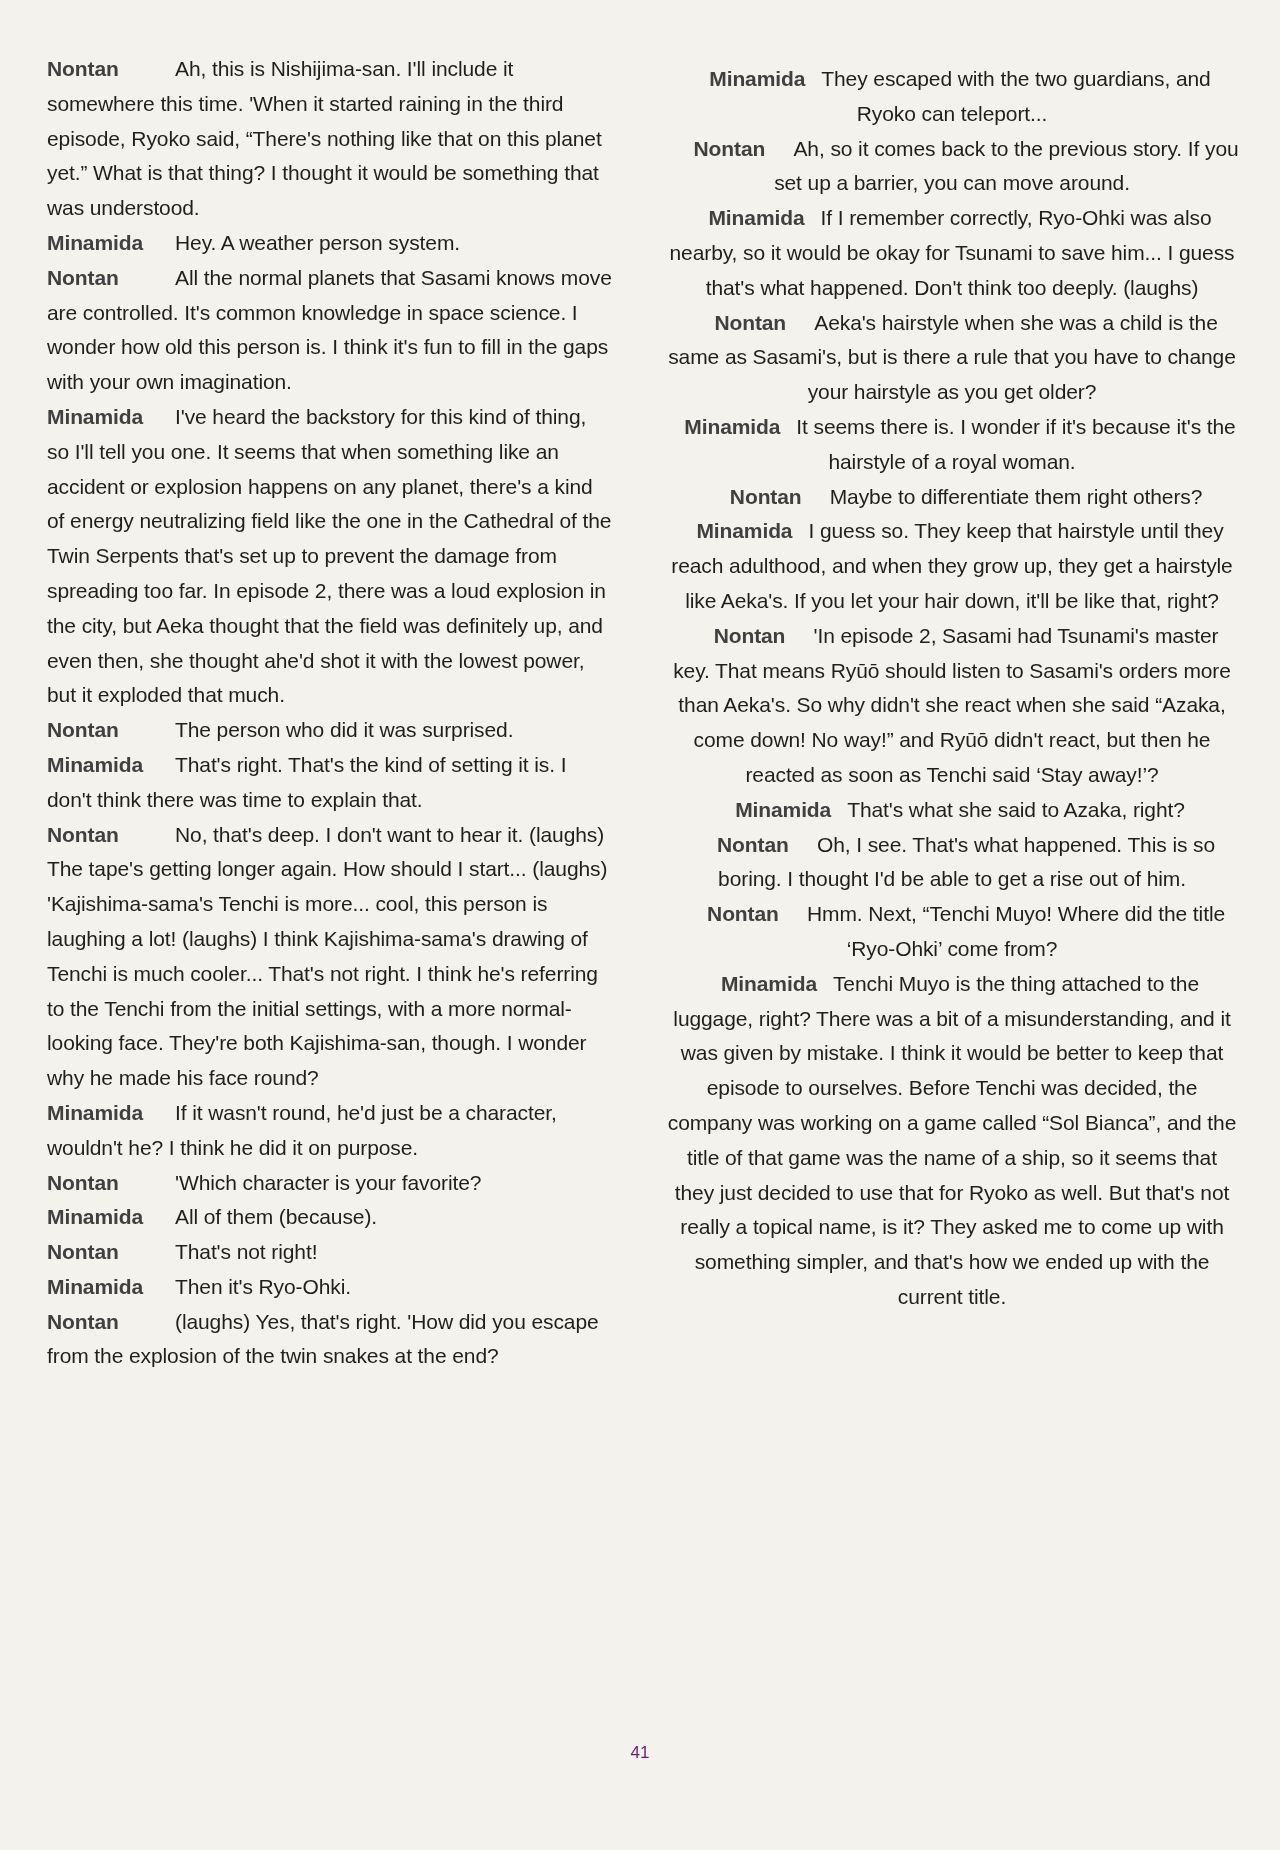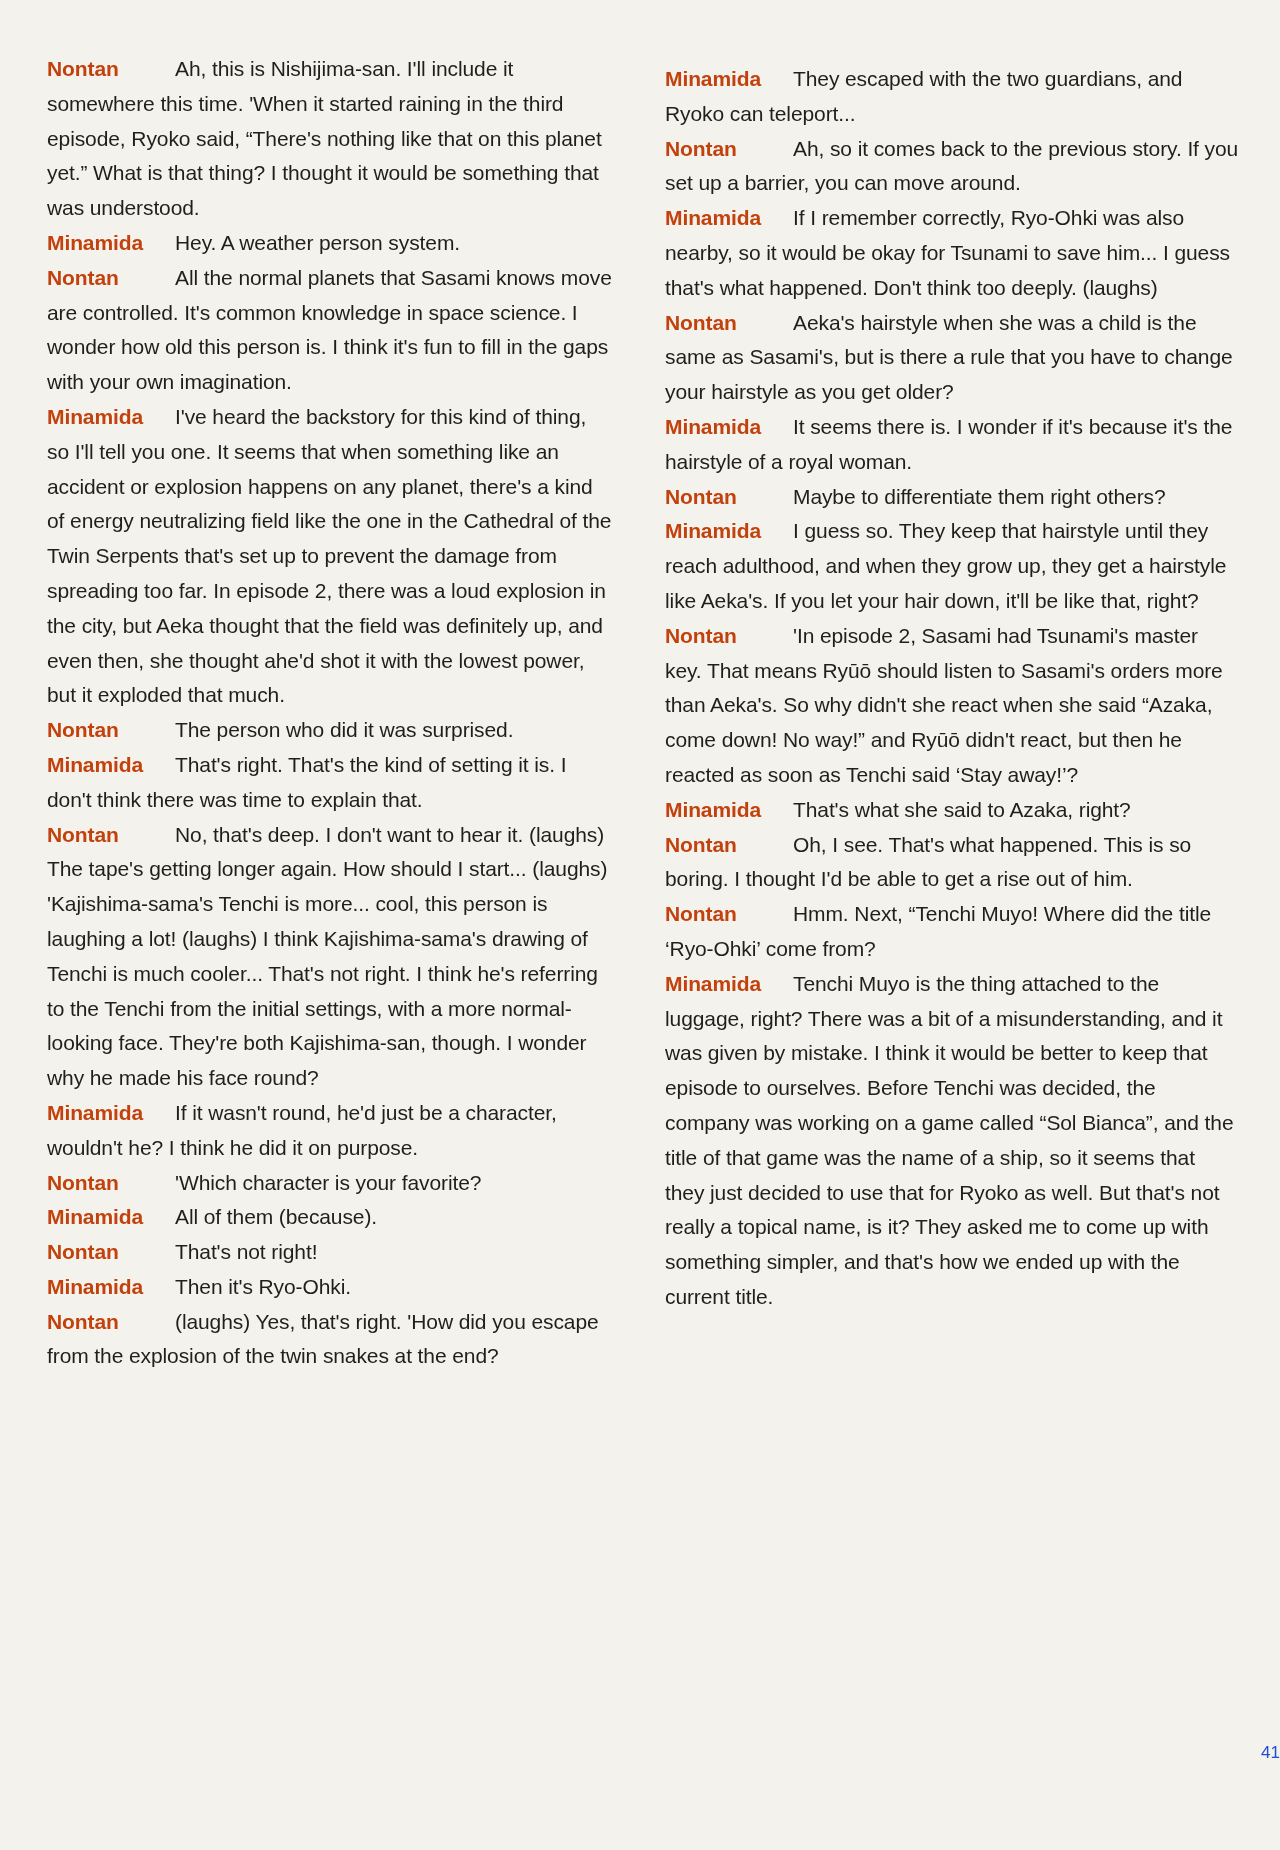--- a/index.html
+++ b/index.html
@@ -14,35 +14,35 @@
   .column{
     position:absolute;
     top:52px;
     width:566px;
     font-size:21px;
     line-height:34.8px;
     letter-spacing:-0.1px;
     text-align:left;
   }
   .column.left{left:47px;}
-  .column.right{left:665px;top:62px;width:574px;}
+  .column.right{left:665px;top:62px;width:574px;text-align:center;}
   .turn{margin:0;padding:0;}
   .speaker{
     font-weight:bold;
     display:inline-block;
     min-width:128px;
-    color:#c2410c;
+    color:#404040;
   }
   .page-number{
     position:absolute;
     top:1743px;
     left:0;right:0;
-    text-align:right;
+    text-align:center;
     font-size:17px;
-    color:#1d4ed8;
+    color:#701a75;
   }
 </style>
 </head>
 <body>
 
 <div class="column left">
   <p class="turn"><span class="speaker">Nontan</span><span class="speech">Ah, this is Nishijima-san. I'll include it somewhere this time. 'When it started raining in the third episode, Ryoko said, “There's nothing like that on this planet yet.” What is that thing? I thought it would be something that was understood.</span></p>
 
   <p class="turn"><span class="speaker">Minamida</span><span class="speech">Hey. A weather person system.</span></p>
 

